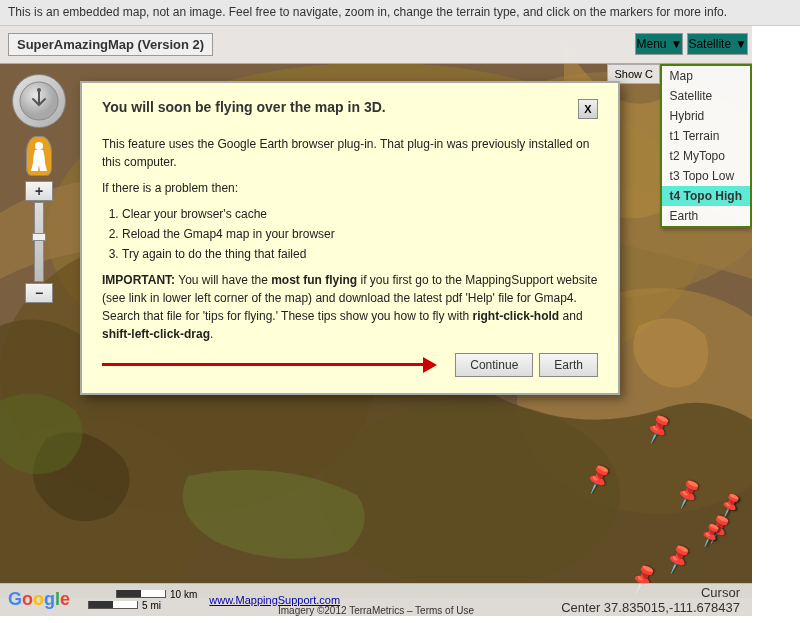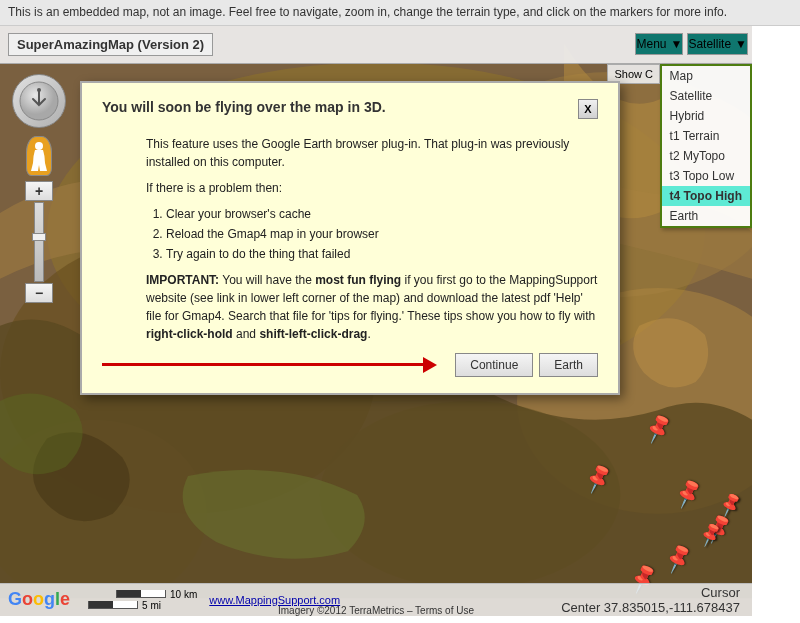--- a/index.html
+++ b/index.html
@@ -200,21 +200,20 @@
       align-items: center;
       justify-content: center;
       font-size: 11px;
       font-weight: bold;
     }
 
     #modal-body {
       font-size: 12px;
       color: #222;
       line-height: 1.5;
-      margin-left: 44px;
     }
 
     #modal-body p {
       margin-bottom: 8px;
     }
 
     #modal-body ol {
       margin-left: 20px;
       margin-bottom: 8px;
     }

